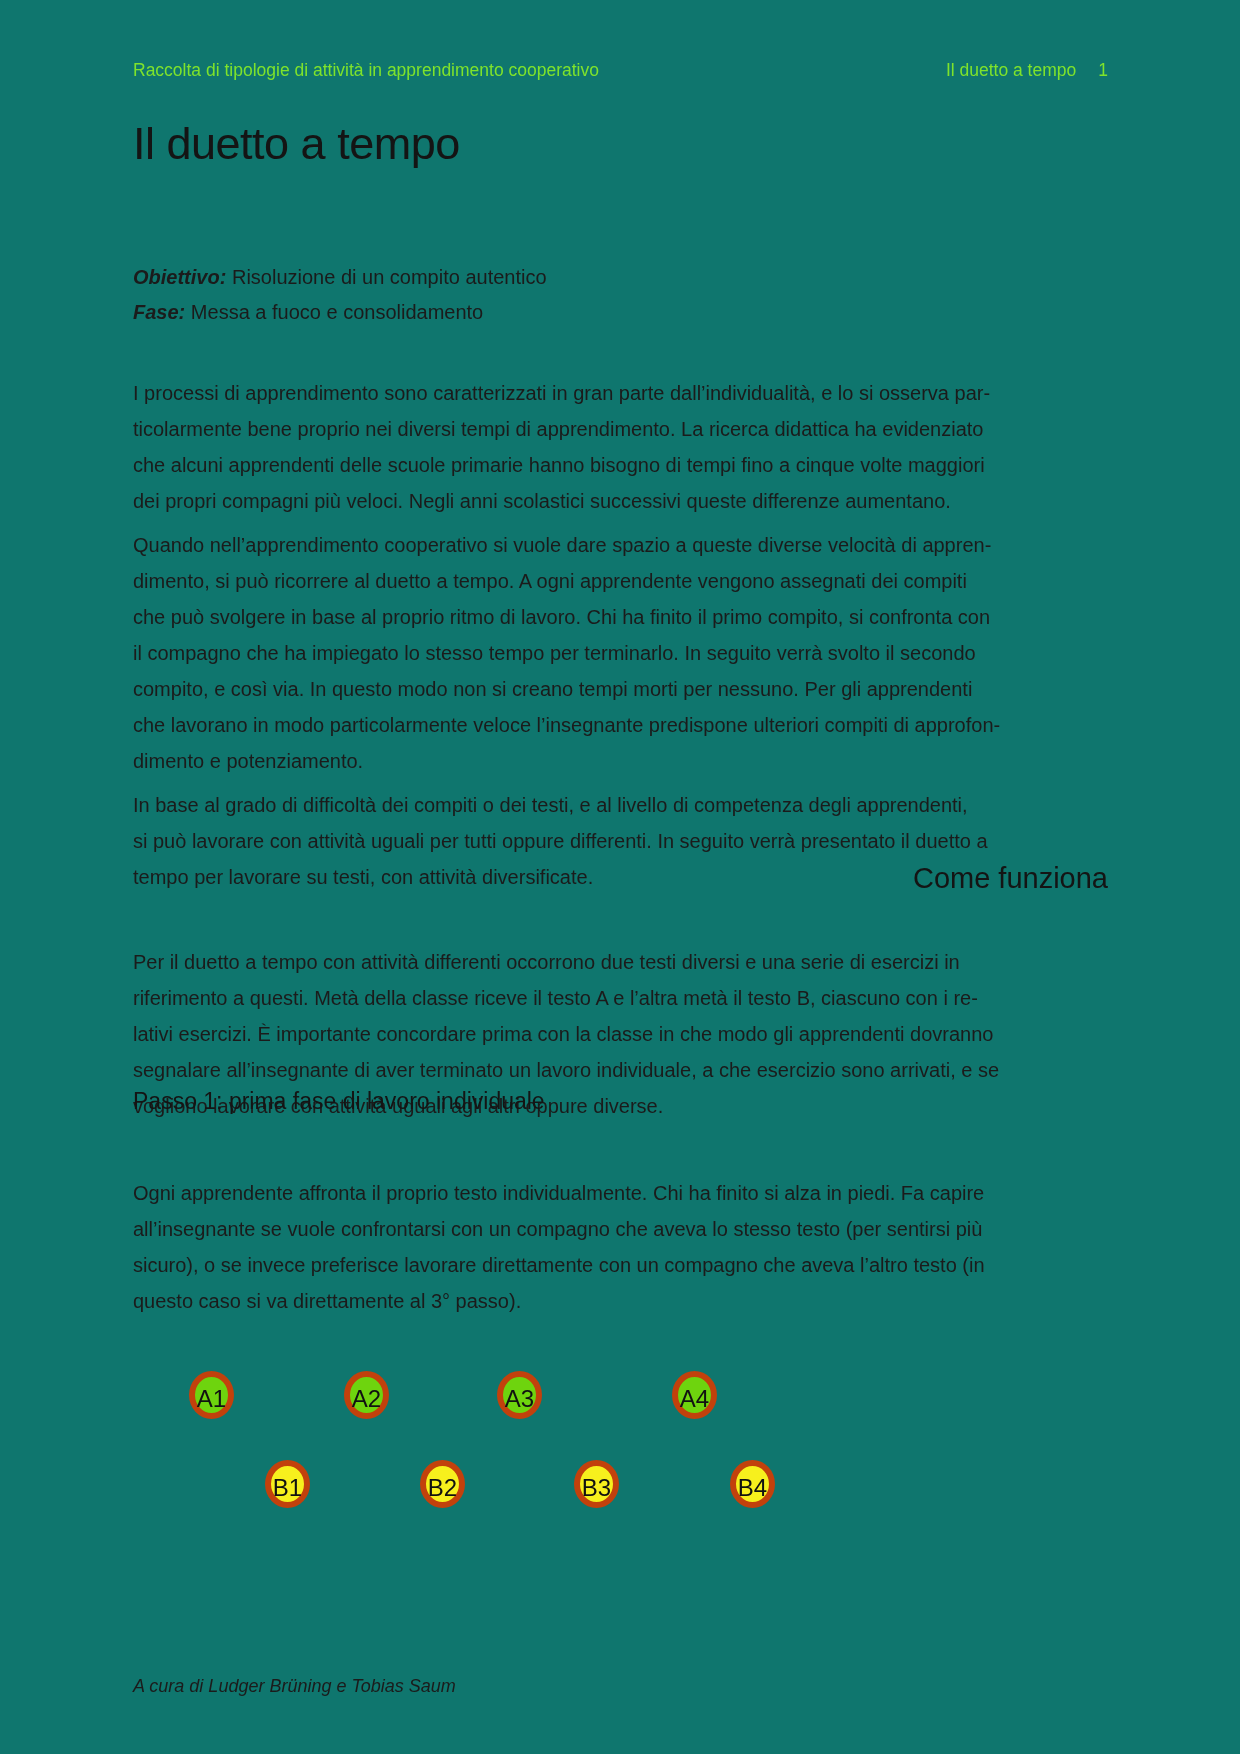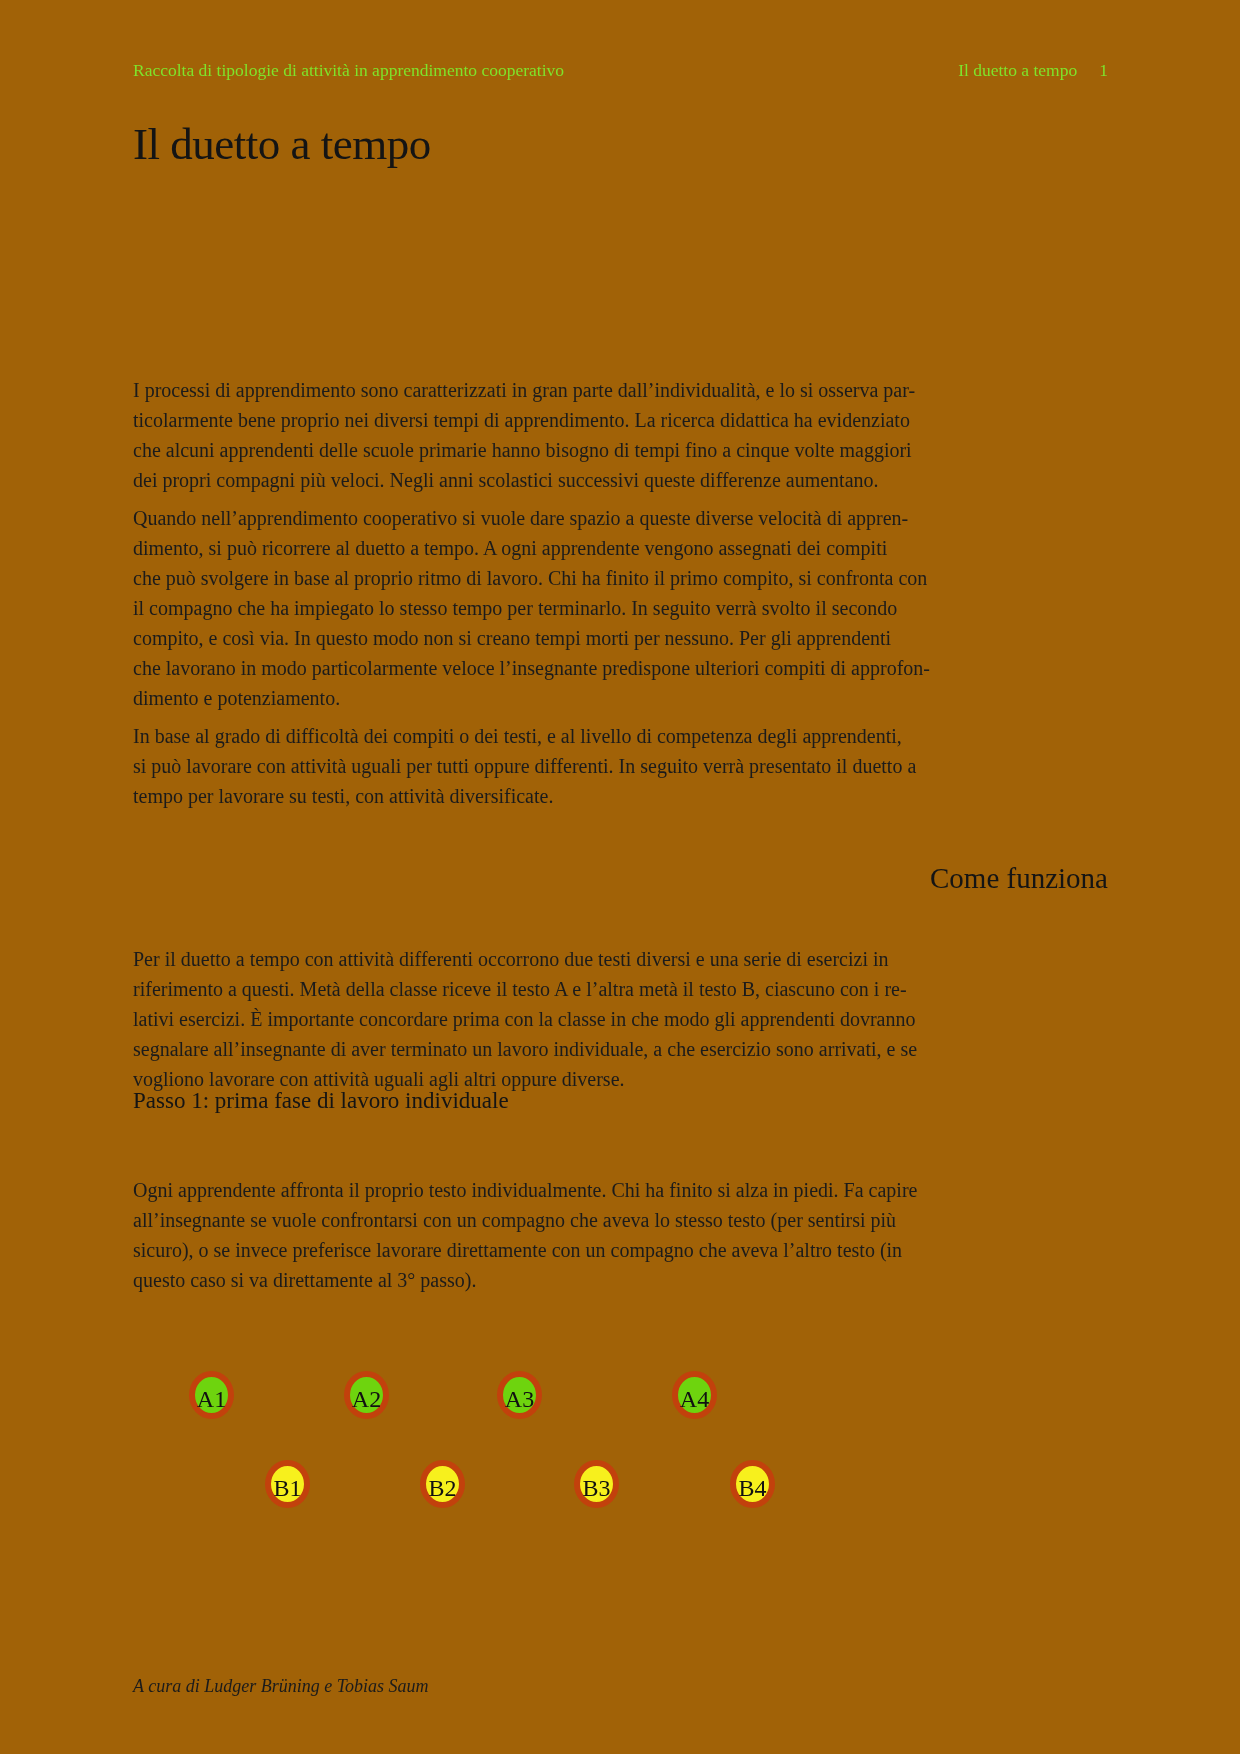--- a/index.html
+++ b/index.html
@@ -1,31 +1,31 @@
 <!DOCTYPE html>
 <html><head>
 <meta charset="utf-8">
 <style>
   html,body{margin:0;padding:0;background:#ffffff;}
   .page{
     position:relative;
     width:1240px;height:1754px;
-    background:#a16207;
-    font-family:Liberation Serif, serif;
+    background:#0f766e;
+    font-family:Liberation Sans, sans-serif;
     color:#1b1b1b;
     overflow:hidden;
   }
   .green{color:#7fe32b;}
   .abs{position:absolute;left:133px;width:975px;}
   .header{top:60px;display:flex;justify-content:space-between;font-size:17.5px;}
   .page-num{margin-left:22px;}
   .title{top:118px;font-size:45px;font-weight:400;letter-spacing:-0.5px;color:#141414;margin:0;}
   .meta{top:260px;font-size:20px;line-height:35px;}
   .meta .lbl{font-style:italic;font-weight:700;margin-right:0.28em;}
-  .lines{white-space:pre;font-size:20px;line-height:30px;}
+  .lines{white-space:pre;font-size:20px;line-height:36px;}
   .body1{top:375px;}
   .body1 .para{margin:0 0 8px 0;}
   .para-gap{margin:0 0 12px 0;}
   .h2{top:862px;font-size:29px;font-weight:400;color:#141414;margin:0;text-align:right;}
   .body2{top:924px;}
   .h3{top:1088px;font-size:23px;font-weight:400;color:#141414;margin:0;}
   .body3{top:1155px;}
   .circle{
     position:absolute;
     width:45px;height:48px;
@@ -57,20 +57,28 @@
 
   <div class="abs header">
     <span class="green">Raccolta di tipologie di attività in apprendimento cooperativo</span>
     <span>
       <span class="green">Il duetto a tempo</span><span class="green page-num">1</span>
     </span>
   </div>
 
   <h1 class="abs title">Il duetto a tempo</h1>
 
+  <div class="abs meta">
+    <div>
+      <span class="lbl">Obiettivo:</span><span>Risoluzione di un compito autentico</span>
+    </div>
+    <div>
+      <span class="lbl">Fase:</span><span>Messa a fuoco e consolidamento</span>
+    </div>
+  </div>
 
   <div class="abs body1">
     <p class="lines para">I processi di apprendimento sono caratterizzati in gran parte dall’individualità, e lo si osserva par-
 ticolarmente bene proprio nei diversi tempi di apprendimento. La ricerca didattica ha evidenziato
 che alcuni apprendenti delle scuole primarie hanno bisogno di tempi fino a cinque volte maggiori
 dei propri compagni più veloci. Negli anni scolastici successivi queste differenze aumentano.</p>
     <p class="lines para">Quando nell’apprendimento cooperativo si vuole dare spazio a queste diverse velocità di appren-
 dimento, si può ricorrere al duetto a tempo. A ogni apprendente vengono assegnati dei compiti
 che può svolgere in base al proprio ritmo di lavoro. Chi ha finito il primo compito, si confronta con
 il compagno che ha impiegato lo stesso tempo per terminarlo. In seguito verrà svolto il secondo

